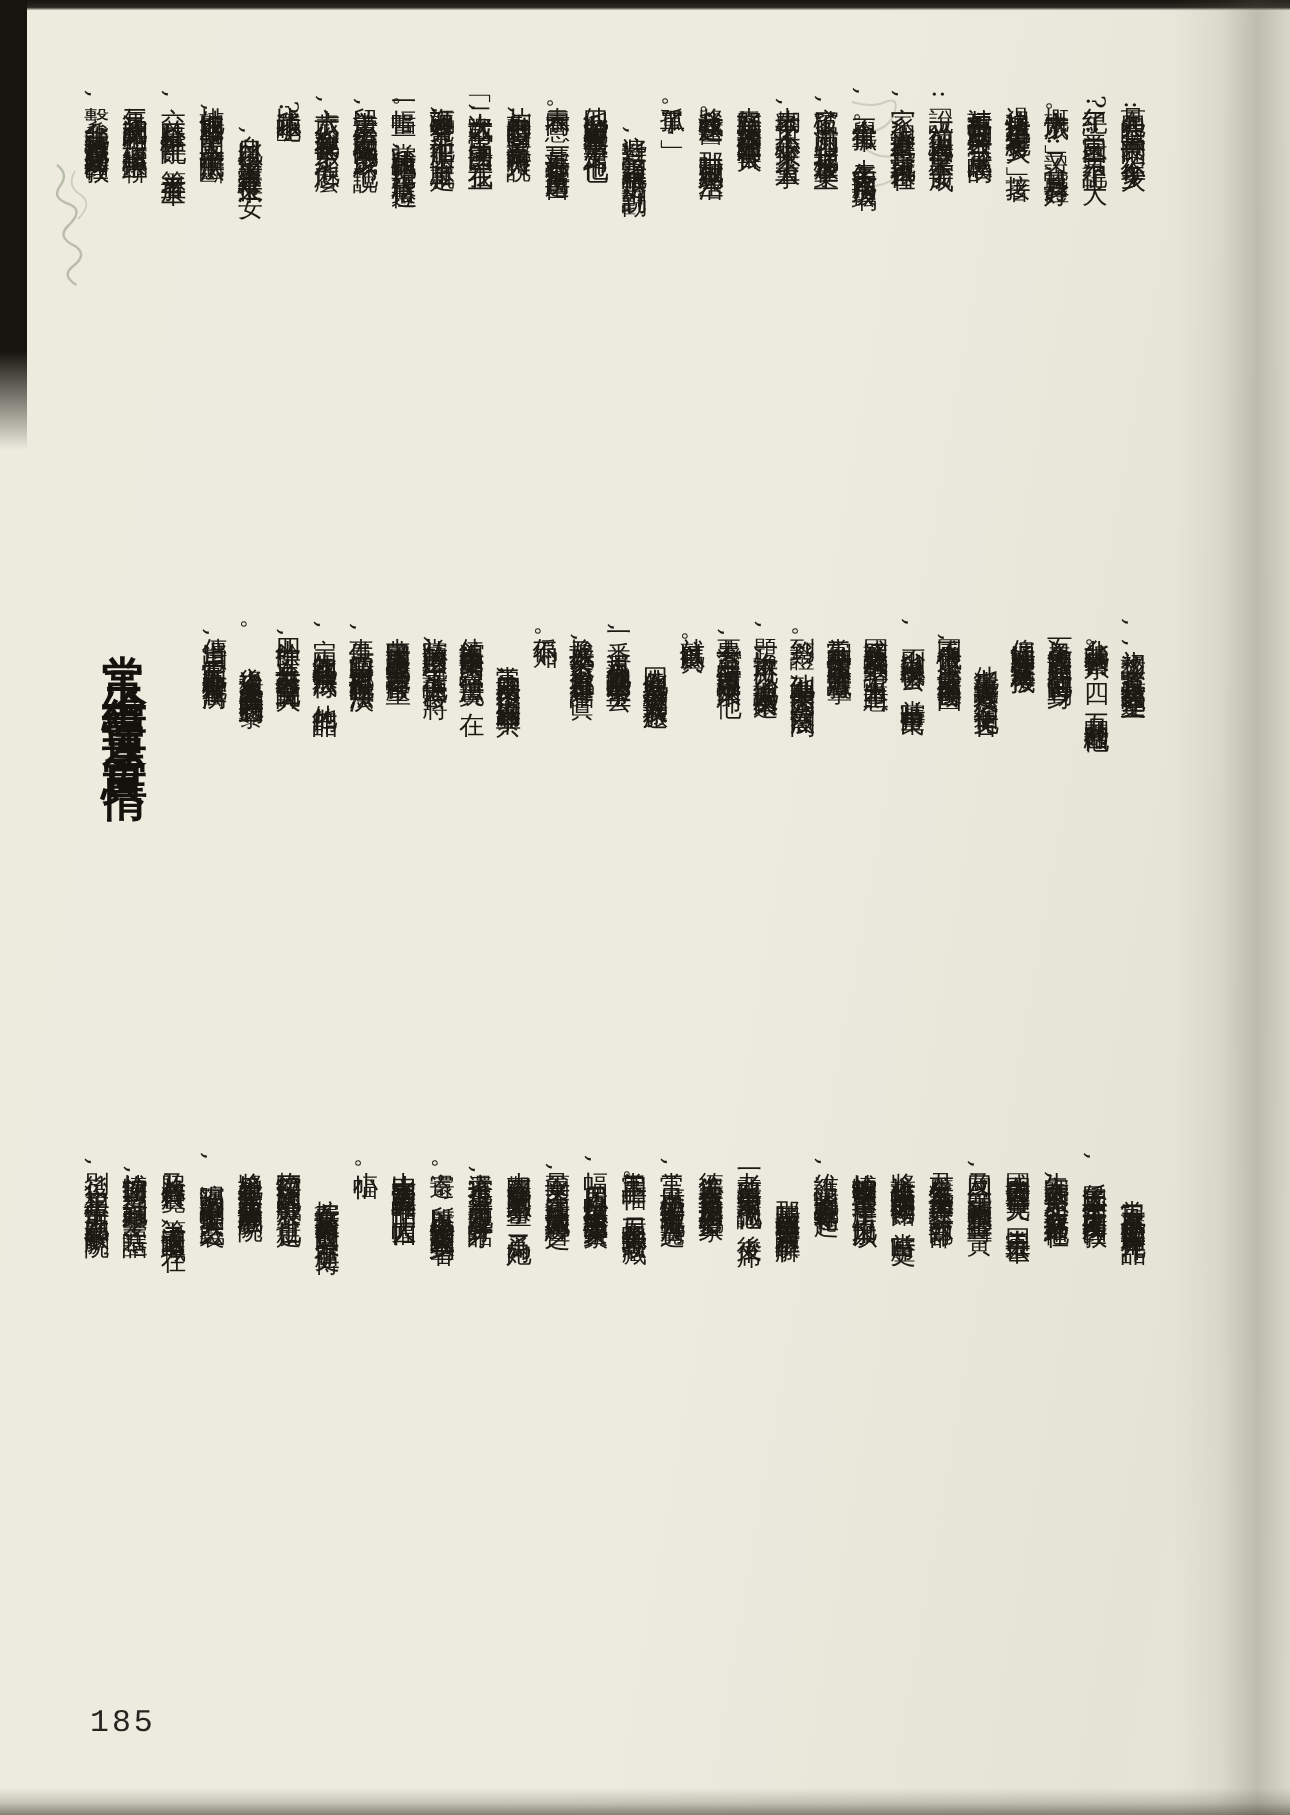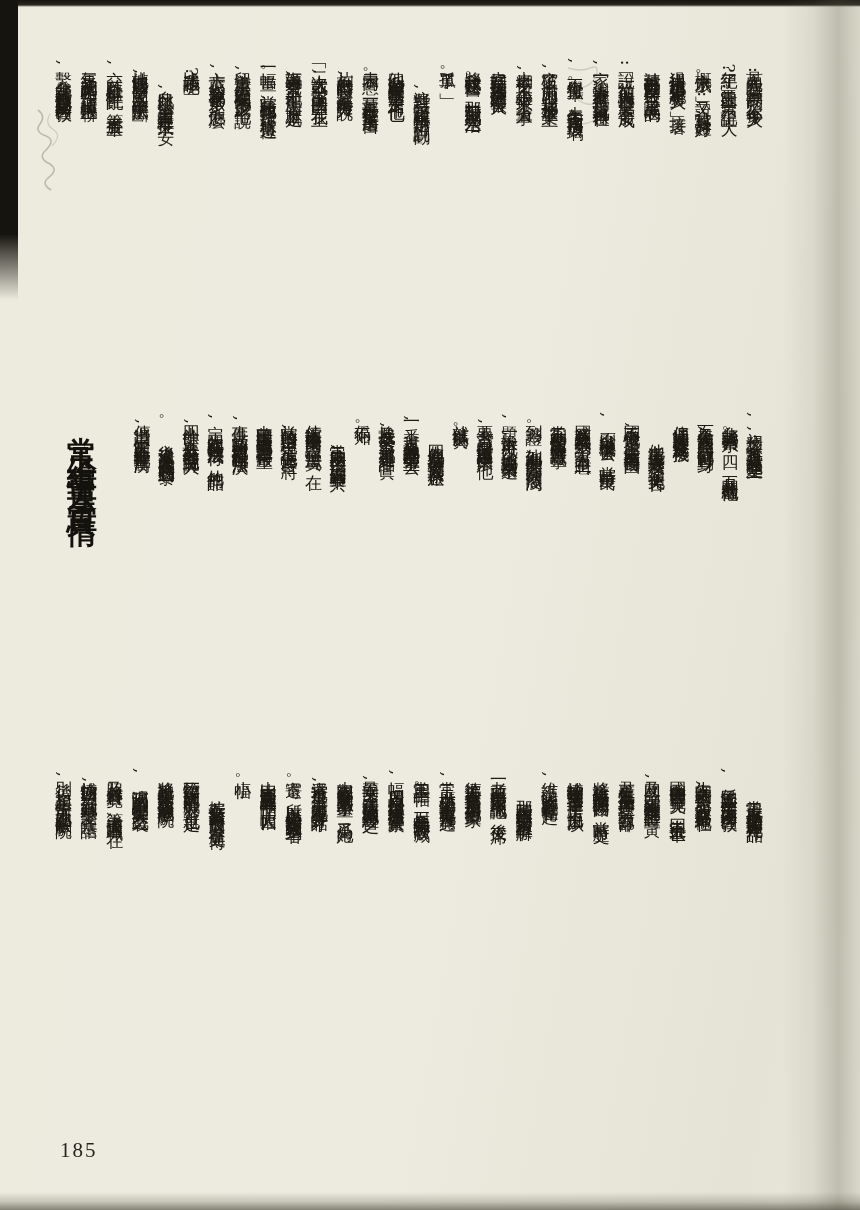--- a/index.html
+++ b/index.html
@@ -37,21 +37,21 @@
   .b2{top:412px;height:321px;line-height:24.5px;letter-spacing:1.7px;}
   .b3{top:768px;height:321px;line-height:25.6px;letter-spacing:1.8px;}
   .section-heading{
     display:block;white-space:nowrap;
     font-size:30px;font-weight:700;color:#14120d;
     letter-spacing:11.5px;line-height:42px;
     margin-right:27px;
   }
   .page-number{
     position:absolute;left:60px;top:1138px;
-    font-family:Liberation Serif, serif;
+    font-family:Liberation Mono, monospace;
     font-size:21px;letter-spacing:2px;color:#26241f;
   }
   .scribble{position:absolute;pointer-events:none;}
 </style>
 </head>
 <body>
 
 <div class="page">
 
   <div class="edge-top"></div>

